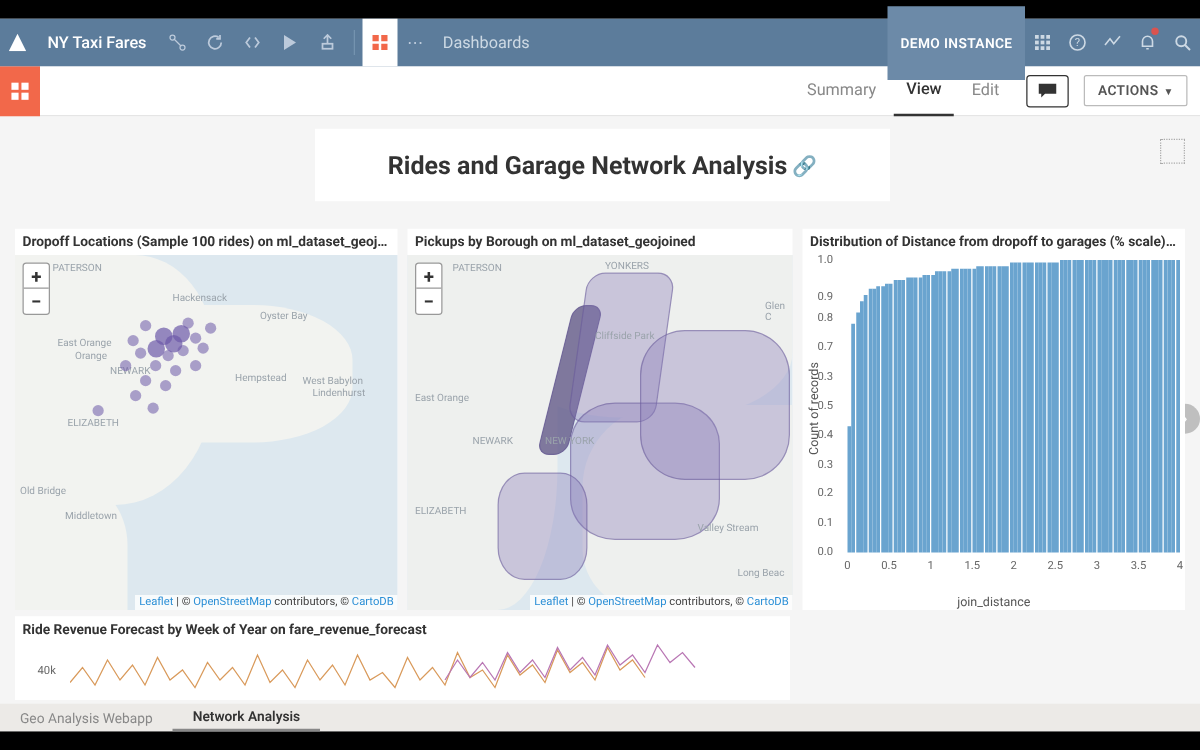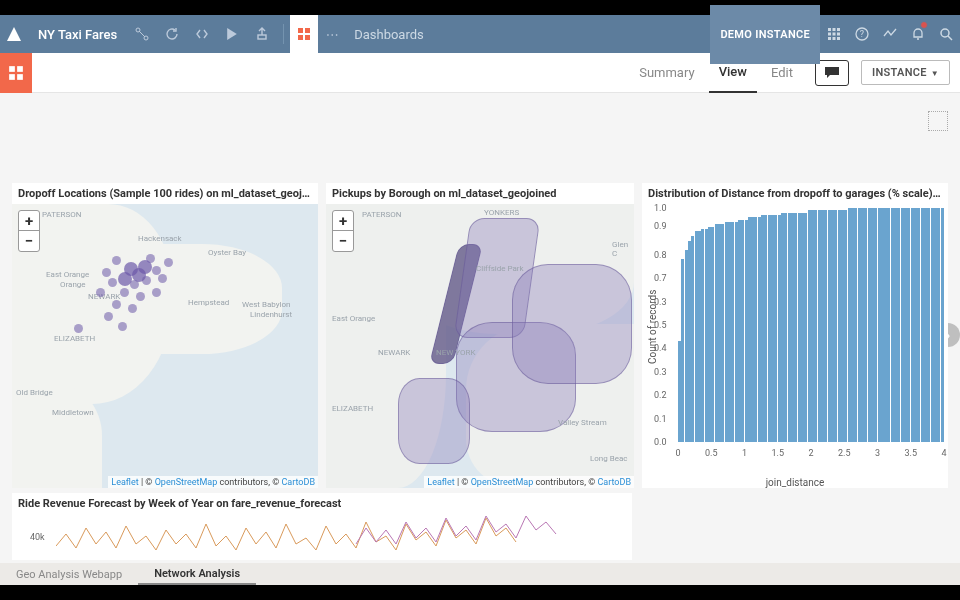--- a/index.html
+++ b/index.html
@@ -190,25 +190,31 @@
     </div>
     <div class="tabs">
       <div class="tab">Summary</div>
       <div class="tab active">View</div>
       <div class="tab">Edit</div>
       <div class="chat">
           <svg width="16" height="14" viewBox="0 0 16 14" fill="#333">
             <path d="M1 1 h14 v8 h-9 l-3 3 v-3 h-2 Z"></path>
           </svg>
         </div>
-      <div class="actions"><span>INSTANCE</span><span class="caret">▼</span></div>
+      <div class="actions"><span>ACTIONS</span><span class="caret">▼</span></div>
     </div>
   </div>
 
   <div class="body">
+    <div class="hero">
+      <h1>
+          <span>Rides and Garage Network Analysis</span>
+          <span class="link-ico">🔗</span>
+        </h1>
+    </div>
     <div class="fs-ico"></div>
     <div class="next-arrow">›</div>
     <div class="cursor">➤</div>
 
     <div class="panel" style="left:12px;top:90px;width:306px">
       <div class="ptitle">Dropoff Locations (Sample 100 rides) on ml_dataset_geojoined</div>
       <div class="map map1">
         <div class="land" style="left:0;top:0;width:160px;height:200px;border-radius:0 40% 50% 0"></div>
         <div class="land" style="left:70px;top:40px;width:200px;height:110px;border-radius:40%"></div>
         <div class="land" style="left:0;top:180px;width:90px;height:104px;border-radius:0 50% 0 0"></div>
@@ -291,21 +297,21 @@
         <div class="plot" id="bar-plot">
             <div class="ytick" style="top: 234px;">0.0</div>
             <div class="ytick" style="top: 210.6px;">0.1</div>
             <div class="ytick" style="top: 187.2px;">0.2</div>
             <div class="ytick" style="top: 163.8px;">0.3</div>
             <div class="ytick" style="top: 140.4px;">0.4</div>
             <div class="ytick" style="top: 117px;">0.5</div>
             <div class="ytick" style="top: 93.6px;">0.3</div>
             <div class="ytick" style="top: 70.2px;">0.7</div>
             <div class="ytick" style="top: 46.8px;">0.8</div>
-            <div class="ytick" style="top: 18px;">0.9</div>
+            <div class="ytick" style="top: 30px;">0.9</div>
             <div class="ytick" style="top: 0px;">1.0</div>
             <div class="xtick" style="left: 0px;">0</div>
             <div class="xtick" style="left: 33.25px;">0.5</div>
             <div class="xtick" style="left: 66.5px;">1</div>
             <div class="xtick" style="left: 99.75px;">1.5</div>
             <div class="xtick" style="left: 133px;">2</div>
             <div class="xtick" style="left: 166.25px;">2.5</div>
             <div class="xtick" style="left: 199.5px;">3</div>
             <div class="xtick" style="left: 232.75px;">3.5</div>
             <div class="xtick" style="left: 266px;">4</div>

